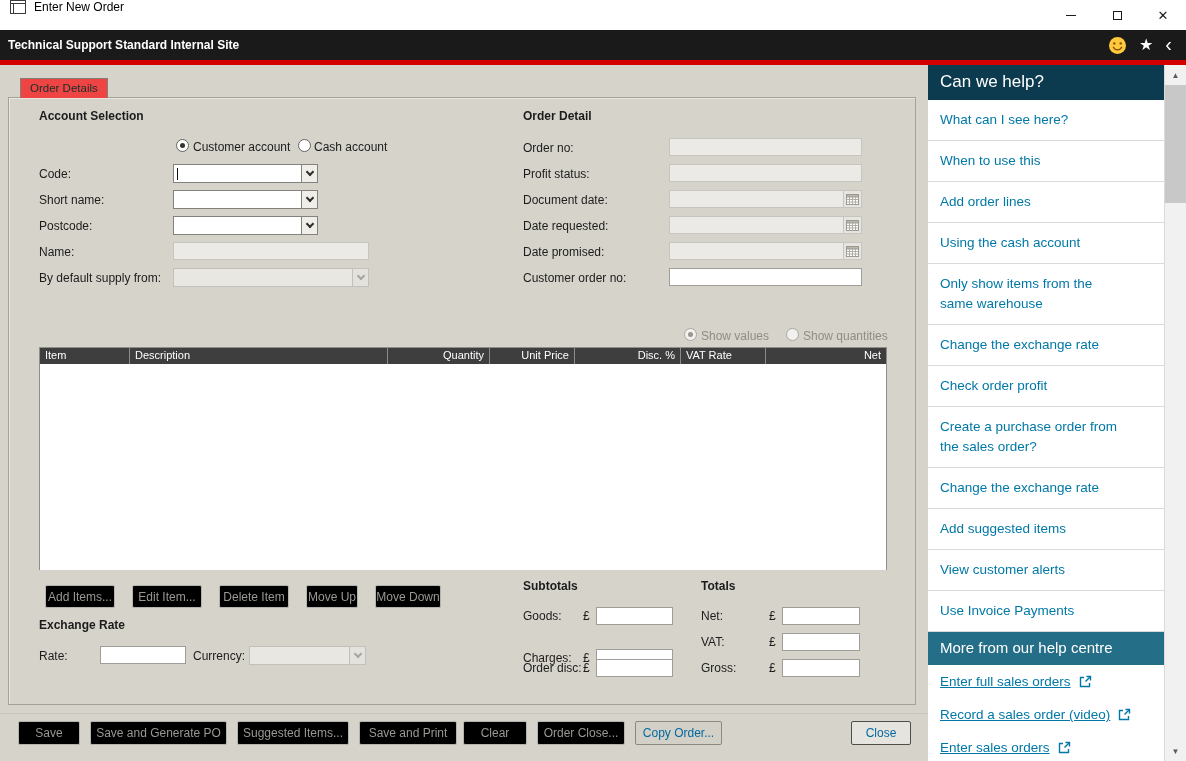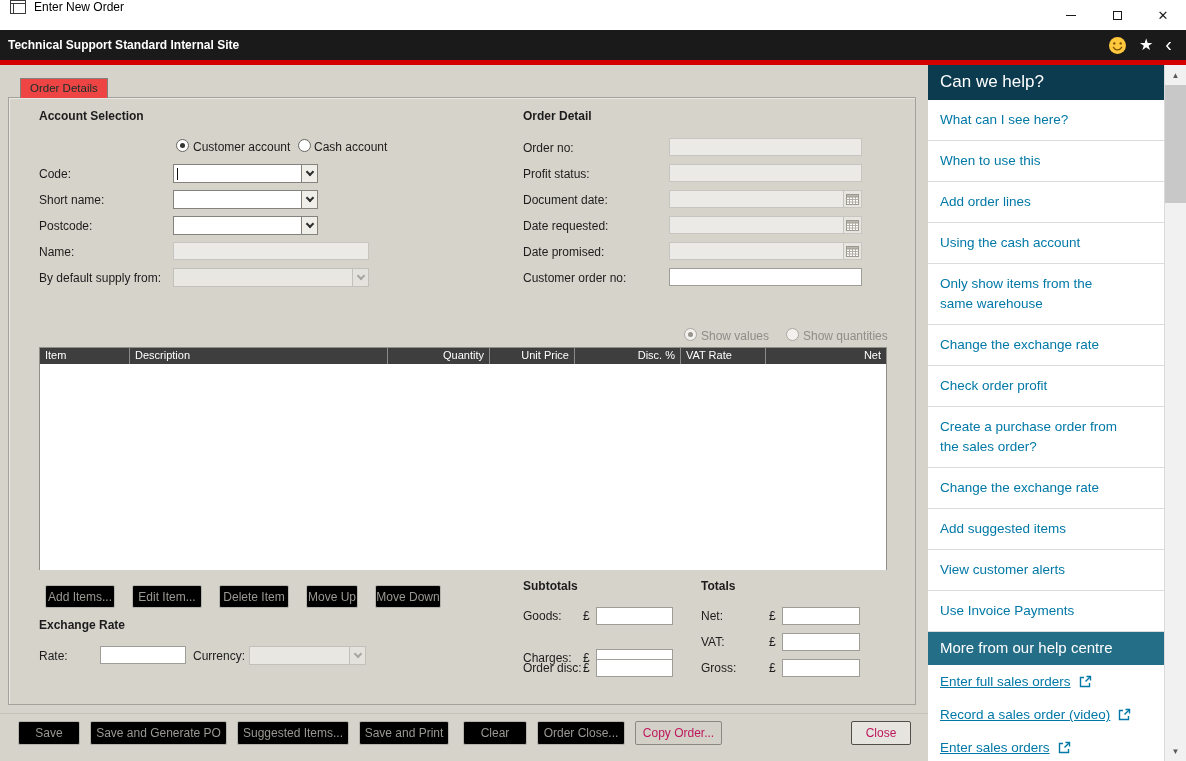--- a/index.html
+++ b/index.html
@@ -55,21 +55,21 @@
   .radio.gray .dot{background:#97958f;}
   
   .grid{position:absolute;background:#fff;border:1px solid #908e88;}
   .ghead{display:flex;height:16px;background:#3e3e3e;color:#fff;font-size:11px;line-height:15px;}
   .gc{padding:0 5px;white-space:nowrap;overflow:hidden;}
   .gc.r{text-align:right;}
   .gc + .gc{border-left:1px solid #8a8a8a;}
   .gbody{height:206px;background:#fff;}
   
   .btn{position:absolute;background:#e6e4de;border:1px solid #a3a19b;border-radius:2px;font-size:12px;
-       display:flex;align-items:center;justify-content:center;color:#be185d;cursor:default;white-space:nowrap;}
+       display:flex;align-items:center;justify-content:center;color:#0369a1;cursor:default;white-space:nowrap;}
   .btn.dis{color:#9a9892;background:#000000;border-color:#b5b3ad;}
   .btn.emph{background:#d3d0c8;border-color:#8a8882;}
   .btn.def{border:1px solid #504e48;}
   .moneyrow{position:absolute;height:19px;}
   .moneyrow .mlbl{position:absolute;top:2px;left:0;}
   .moneyrow .msym{position:absolute;top:2px;}
   .footer-bar{position:absolute;left:0;top:648px;width:928px;height:48px;border-top:1px solid #c6c3bc;}
   
   .sidebar{left:928px;top:65px;width:269px;height:696px;background:#fff;}
   .help-header{height:35px;background:#0c3b50;color:#fff;font-size:17px;padding:7px 12px 0;}
@@ -316,21 +316,21 @@
       <span class="msym lbl" style="left:68px;">£</span>
       <span class="tfield" style="left:81px;top:0;width:78px;"></span>
     </div>
 
   </div>
 
   <div class="footer-bar">
     <div class="btn dis" style="left:18px;top:7px;width:62px;height:24px;">Save</div>
     <div class="btn dis" style="left:90px;top:7px;width:137px;height:24px;">Save and Generate PO</div>
     <div class="btn dis" style="left:237px;top:7px;width:112px;height:24px;">Suggested Items...</div>
-    <div class="btn dis" style="left:359px;top:7px;width:90px;height:24px;">Save and Print</div>
+    <div class="btn dis" style="left:359px;top:7px;width:98px;height:24px;">Save and Print</div>
     <div class="btn dis" style="left:463px;top:7px;width:64px;height:24px;">Clear</div>
     <div class="btn dis" style="left:537px;top:7px;width:88px;height:24px;">Order Close...</div>
     <div class="btn emph" style="left:635px;top:7px;width:87px;height:24px;">Copy Order...</div>
     <div class="btn def" style="left:851px;top:7px;width:60px;height:24px;">Close</div>
   </div>
 
 </div>
 
 <div class="sidebar abs">
   <div class="help-header">Can we help?</div>

